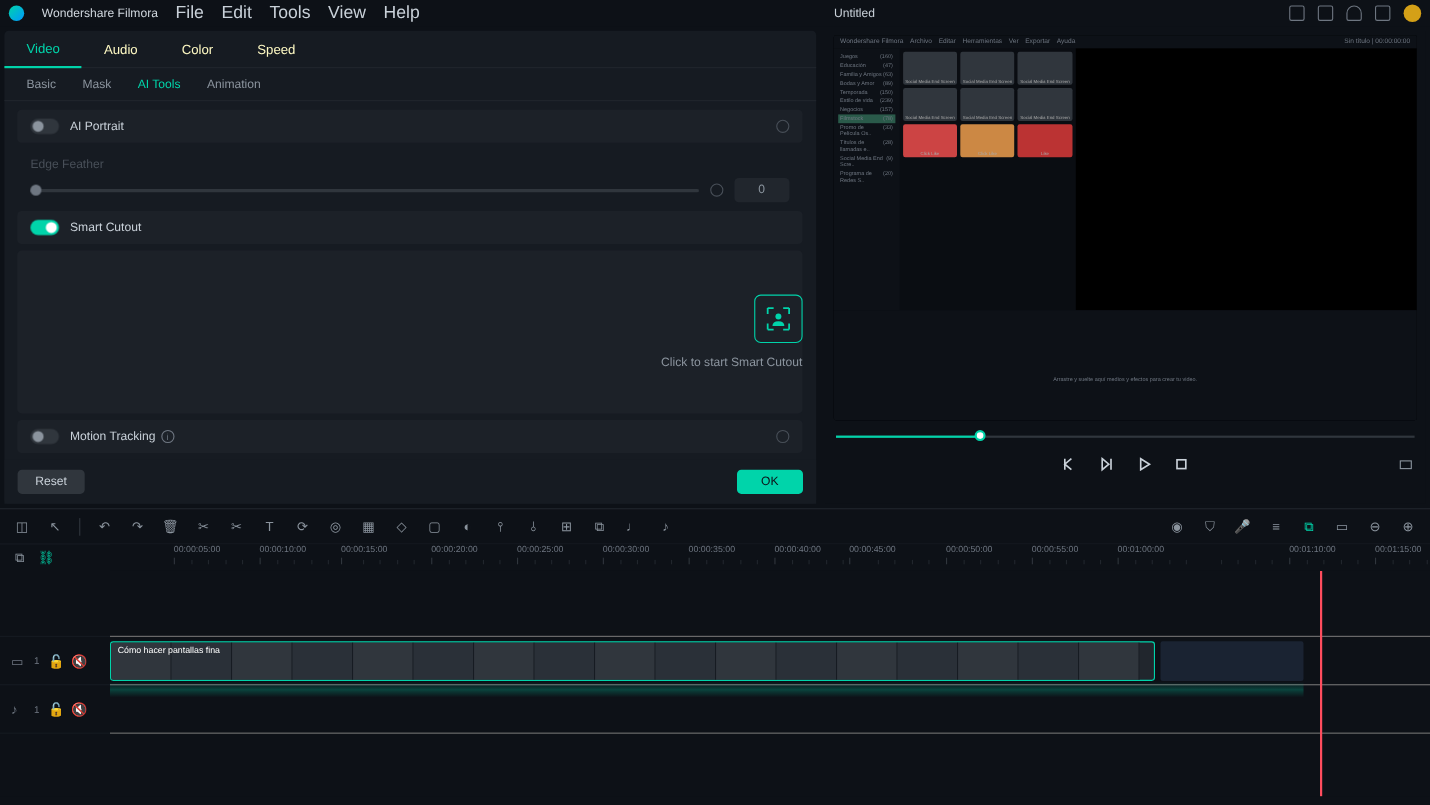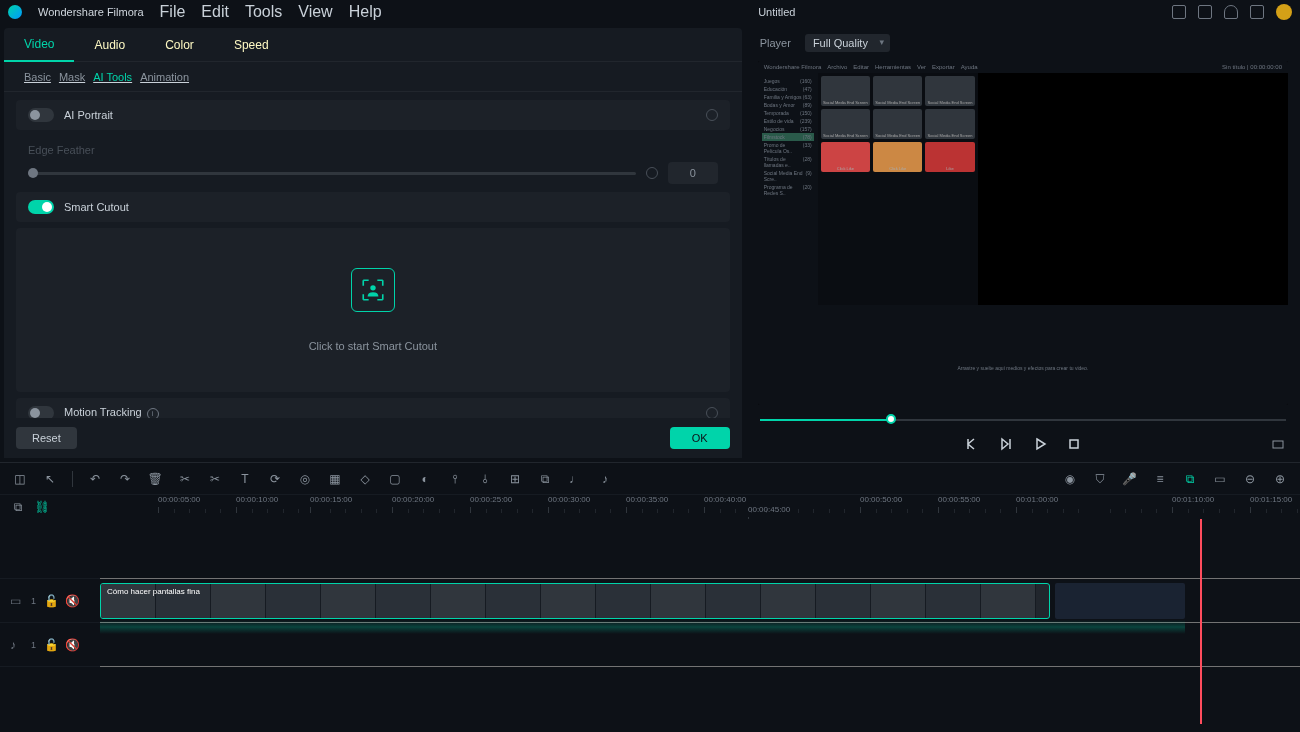--- a/index.html
+++ b/index.html
@@ -18,42 +18,42 @@
 
 .main { display: flex; height: 438px; }
 .left-panel { width: 740px; background: #161b22; display: flex; flex-direction: column; border-radius: 4px; margin: 4px; }
 .right-panel { width: 548px; background: #0d1117; display: flex; flex-direction: column; margin: 4px; }
 
 
 .tabs-primary { display: flex; height: 34px; align-items: center; border-bottom: 1px solid #21262d; }
 .tabs-primary .tab { padding: 0 20px; height: 34px; display: flex; align-items: center; font-size: 12px; color: #fef9c3; cursor: pointer; }
 .tabs-primary .tab.active { color: #00d4aa; border-bottom: 2px solid #00d4aa; }
 
-.tabs-secondary { display: flex; height: 30px; align-items: center; gap: 8px; padding: 0 20px; border-bottom: 1px solid #21262d; text-decoration: underline; }
+.tabs-secondary { display: flex; height: 30px; align-items: center; gap: 24px; padding: 0 20px; border-bottom: 1px solid #21262d; }
 .tabs-secondary .tab { font-size: 11px; color: #8b949e; cursor: pointer; }
 .tabs-secondary .tab.active { color: #00d4aa; }
 
 
 .ai-body { flex: 1; padding: 8px 12px; overflow: auto; }
 .row { background: #1c2128; border-radius: 4px; padding: 8px 12px; margin-bottom: 6px; display: flex; align-items: center; gap: 10px; }
 .toggle { width: 26px; height: 14px; border-radius: 7px; background: #30363d; position: relative; cursor: pointer; }
 .toggle::after { content: ""; position: absolute; width: 10px; height: 10px; border-radius: 50%; background: #8b949e; top: 2px; left: 2px; }
 .toggle.on { background: #00d4aa; }
 .toggle.on::after { background: #fff; left: 14px; }
 .row-label { font-size: 11px; color: #c9d1d9; flex: 1; }
 .reset-circle { width: 12px; height: 12px; border-radius: 50%; border: 1px solid #484f58; cursor: pointer; }
 
 .slider-row { padding: 8px 12px; }
 .slider-label { font-size: 11px; color: #484f58; margin-bottom: 6px; }
 .slider-wrap { display: flex; align-items: center; gap: 10px; }
 .slider-track { flex: 1; height: 3px; background: #30363d; border-radius: 2px; position: relative; }
 .slider-thumb { width: 10px; height: 10px; border-radius: 50%; background: #6e7681; position: absolute; top: -4px; left: 0; }
 .slider-val { width: 50px; height: 22px; background: #21262d; border-radius: 4px; display: flex; align-items: center; justify-content: center; font-size: 11px; color: #8b949e; }
 
-.cutout-area { background: #1c2128; border-radius: 4px; padding: 40px 0; display: flex; flex-direction: column; align-items: center; gap: 28px; margin-bottom: 6px; }
+.cutout-area { background: #1c2128; border-radius: 4px; padding: 40px 0; display: flex; flex-direction: column; align-items: flex-end; gap: 12px; margin-bottom: 6px; }
 .cutout-icon { width: 44px; height: 44px; border: 1px solid #00d4aa; border-radius: 6px; display: flex; align-items: center; justify-content: center; cursor: pointer; }
 .cutout-icon svg { width: 26px; height: 26px; }
 .cutout-text { font-size: 11px; color: #8b949e; }
 
 .info-icon { width: 12px; height: 12px; border: 1px solid #6e7681; border-radius: 50%; display: inline-flex; align-items: center; justify-content: center; font-size: 8px; color: #6e7681; margin-left: 2px; }
 
 
 .left-footer { height: 40px; display: flex; align-items: center; justify-content: space-between; padding: 0 12px; background: #161b22; }
 .btn-reset { background: #30363d; color: #c9d1d9; border: none; border-radius: 4px; padding: 5px 16px; font-size: 11px; cursor: pointer; }
 .btn-ok { background: #00d4aa; color: #0d1117; border: none; border-radius: 4px; padding: 5px 22px; font-size: 11px; cursor: pointer; }
@@ -190,24 +190,20 @@
         <div class="reset-circle"></div>
       </div>
     </div>
     <div class="left-footer">
       <button class="btn-reset">Reset</button>
       <button class="btn-ok">OK</button>
     </div>
   </div>
 
   <div class="right-panel">
-    <div class="player-header">
-      <span class="player-label">Player</span>
-      <div class="quality-select">Full Quality</div>
-    </div>
     <div class="preview-area">
       <div class="preview-mock">
         <div class="pm-top">
           <span>Wondershare Filmora</span>
           <span>Archivo</span>
           <span>Editar</span>
           <span>Herramientas</span>
           <span>Ver</span>
           <span>Exportar</span>
           <span>Ayuda</span>
@@ -392,21 +388,21 @@
         <div class="tick" style="left: 526px;">00:00:35:00</div>
         <div class="minor" style="left: 541.6px;"></div>
         <div class="minor" style="left: 557.2px;"></div>
         <div class="minor" style="left: 572.8px;"></div>
         <div class="minor" style="left: 588.4px;"></div>
         <div class="tick" style="left: 604px;">00:00:40:00</div>
         <div class="minor" style="left: 619.6px;"></div>
         <div class="minor" style="left: 635.2px;"></div>
         <div class="minor" style="left: 650.8px;"></div>
         <div class="minor" style="left: 666.4px;"></div>
-        <div class="tick" style="left: 648px; margin-top: 10px;">00:00:45:00</div>
+        <div class="tick" style="left: 672px;">00:00:45:00</div>
         <div class="minor" style="left: 697.6px;"></div>
         <div class="minor" style="left: 713.2px;"></div>
         <div class="minor" style="left: 728.8px;"></div>
         <div class="minor" style="left: 744.4px;"></div>
         <div class="tick" style="left: 760px;">00:00:50:00</div>
         <div class="minor" style="left: 775.6px;"></div>
         <div class="minor" style="left: 791.2px;"></div>
         <div class="minor" style="left: 806.8px;"></div>
         <div class="minor" style="left: 822.4px;"></div>
         <div class="tick" style="left: 838px;">00:00:55:00</div>

